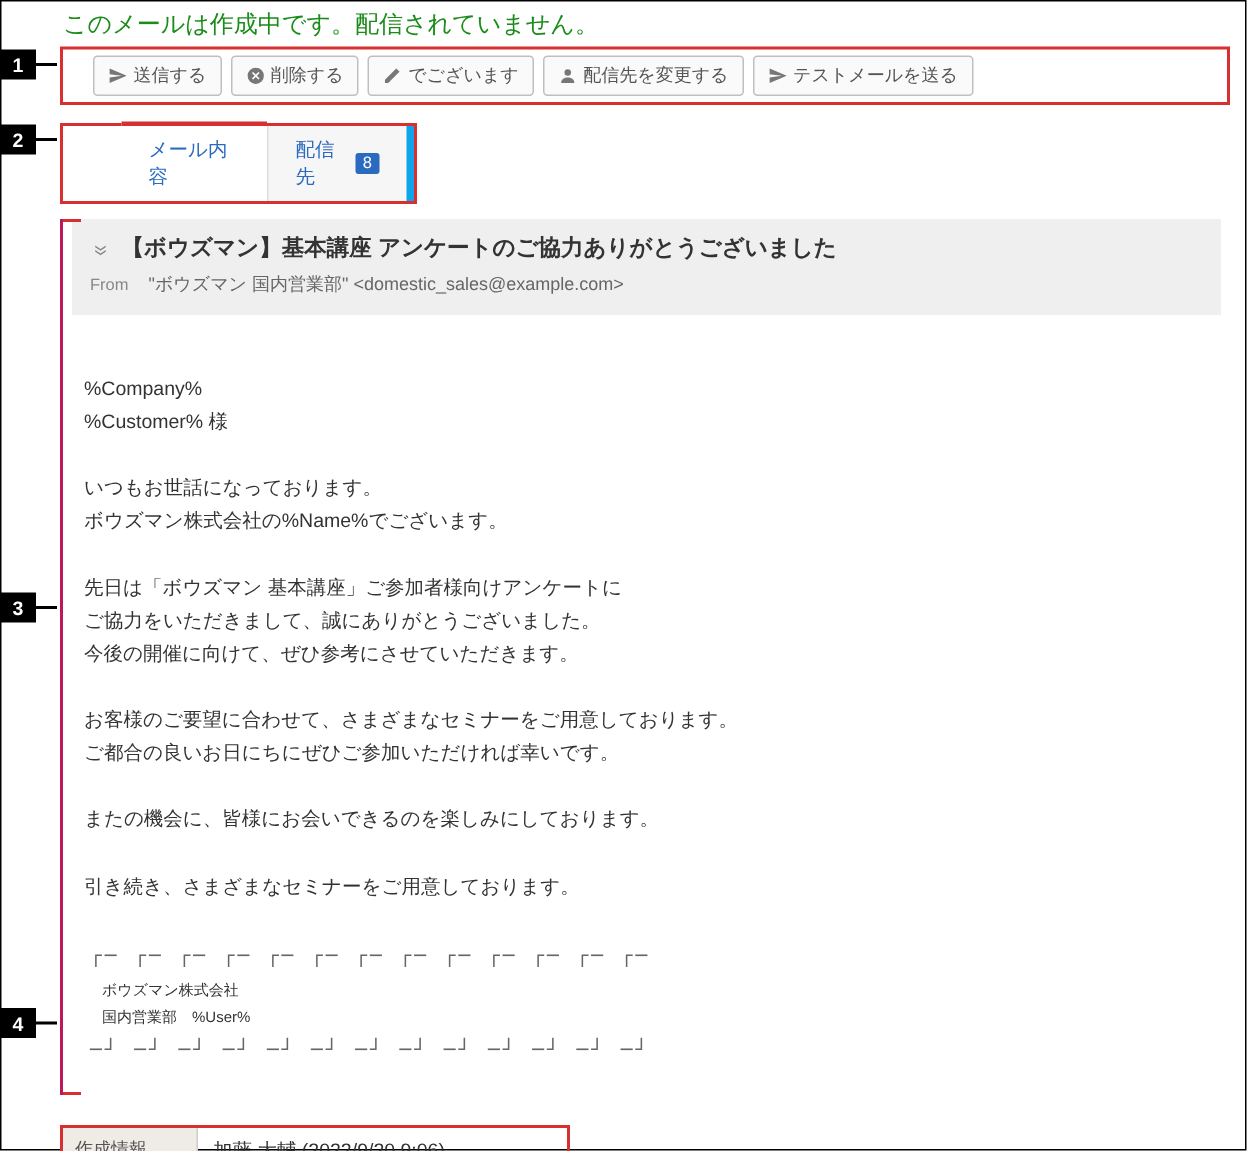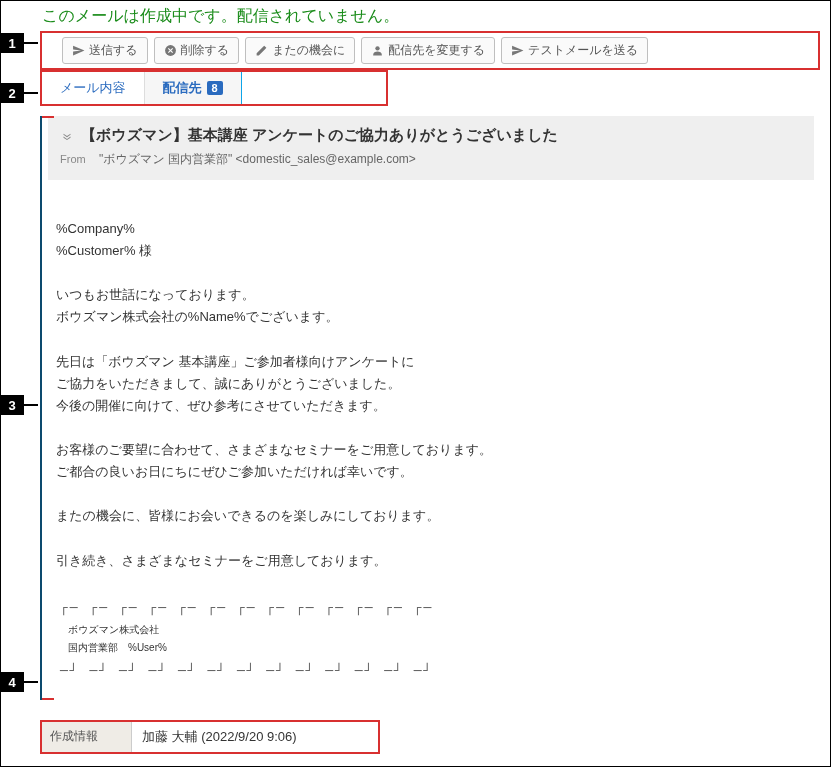--- a/index.html
+++ b/index.html
@@ -21,32 +21,32 @@
   .toolbar {
     border:2px solid #d83030; padding:4px 20px;
     display:flex; gap:6px; align-items:center; position:relative;
   }
   .btn {
     border:1px solid #bfbfbf; border-radius:3px; background:#fafafa;
     padding:4px 9px; font-size:12px; color:#555;
     display:flex; align-items:center; gap:4px; cursor:pointer;
   }
   .btn svg { width:13px; height:13px; }
-  .tabs-wrap { border:2px solid #d83030; display:flex; width:348px; position:relative; border-bottom:2px solid #d83030;}
+  .tabs-wrap { border:2px solid #d83030; margin-top:12px; display:flex; width:238px; position:relative; border-bottom:2px solid #d83030;padding-left:39px;}
   .tab {
     padding:7px 18px; font-size:13px; color:#2a6bbf;
     background:#f6f6f6; cursor:pointer; display:flex; align-items:center; gap:5px;
   }
   .tab.active { background:#fff; color:#2a6bbf; border-top:3px solid #d83030; margin-top:-3px;}
-  .tab.inactive { border-left:1px solid #ddd; border-right:1px solid #0ea5e9;font-weight:bold;}
+  .tab.inactive { border-left:1px solid #ddd; border-right:5px solid #0ea5e9;}
   .badge {
     background:#2a6bbf; color:#fff; border-radius:2px; padding:1px 5px; font-size:11px;
   }
   .mail-area {
-    border-left:2px solid #0c4a6e; margin-top:10px; padding:0 6px 16px 6px;
+    border-left:2px solid #be185d; margin-top:10px; padding:0 6px 16px 6px;
     position:relative;
   }
   .mail-area::after{
     content:""; position:absolute; left:0; bottom:0; width:12px; height:2px; background:#d83030;
   }
   .mail-area::before{
     content:""; position:absolute; left:0; top:0; width:12px; height:2px; background:#d83030;
   }
   .subject-box { background:#efefef; padding:10px 12px 12px 12px; }
   .subject-line { display:flex; align-items:center; gap:7px; font-weight:bold; font-size:15px;}
@@ -97,21 +97,21 @@
       <svg viewBox="0 0 24 24">
           <circle cx="12" cy="12" r="10" fill="#777"></circle>
           <path stroke="#fff" stroke-width="2" d="M8 8l8 8M16 8l-8 8"></path>
         </svg>
       <span>削除する</span>
     </button>
     <button class="btn">
       <svg viewBox="0 0 24 24">
           <path fill="#777" d="M3 17v4h4L19 9l-4-4L3 17zM21 7l-2 2-4-4 2-2 4 4z"></path>
         </svg>
-      <span>またの機会に</span>
+      <span>でございます</span>
     </button>
     <button class="btn">
       <svg viewBox="0 0 24 24">
           <circle cx="12" cy="8" r="4" fill="#777"></circle>
           <path fill="#777" d="M4 20c0-4 4-6 8-6s8 2 8 6v1H4z"></path>
         </svg>
       <span>配信先を変更する</span>
     </button>
     <button class="btn">
       <svg viewBox="0 0 24 24">

